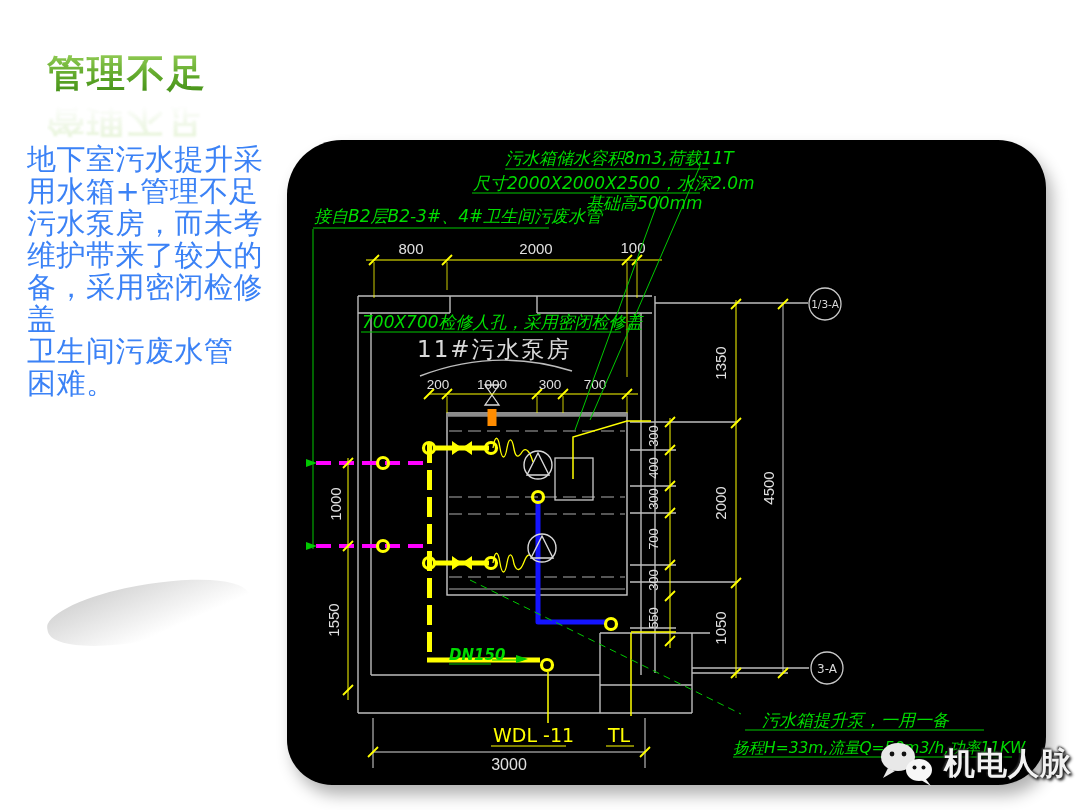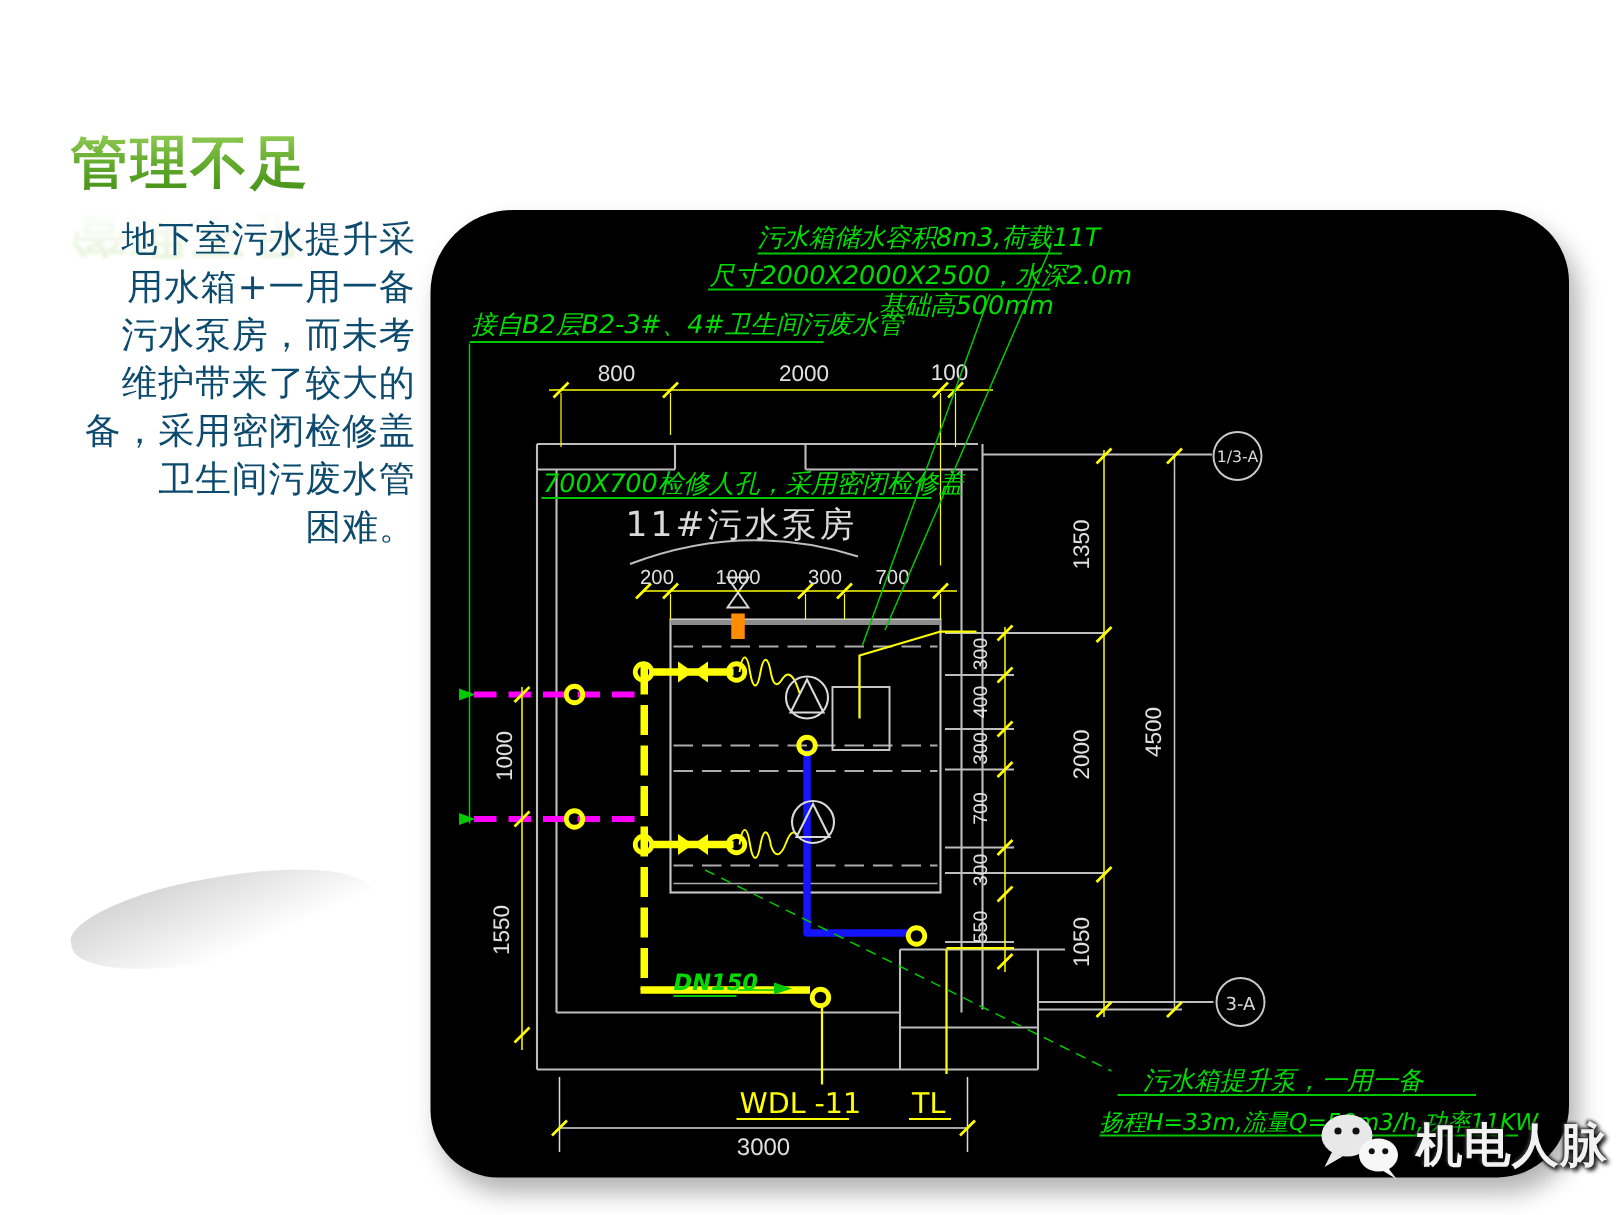--- a/index.html
+++ b/index.html
@@ -1,31 +1,31 @@
 <!DOCTYPE html>
 <html><head>
 <meta charset="utf-8">
 <style>
   html,body{margin:0;padding:0;background:#fff;}
   .slide{position:relative;width:1080px;height:810px;background:#ffffff;overflow:hidden;
          font-family:"DejaVu Sans","Liberation Sans",sans-serif;}
   
-  .title-wrap{position:absolute;left:47px;top:48px;margin-top:35px;}
+  .title-wrap{position:absolute;left:47px;top:48px;}
   .slide-title{font-size:38px;font-weight:bold;letter-spacing:2px;
     background:linear-gradient(180deg,#9ed45f 0%,#5fa82a 55%,#3d8a12 100%);
     -webkit-background-clip:text;background-clip:text;color:transparent;}
   .title-reflection{font-size:38px;font-weight:bold;letter-spacing:2px;
     background:linear-gradient(180deg,#9ed45f 0%,#5fa82a 100%);
     -webkit-background-clip:text;background-clip:text;color:transparent;
     transform:scaleY(-1);opacity:.28;filter:blur(1px);margin-top:-6px;
     -webkit-mask-image:linear-gradient(to bottom,rgba(0,0,0,.9),transparent 75%);
     mask-image:linear-gradient(to bottom,rgba(0,0,0,.9),transparent 75%);}
   
-  .intro{position:absolute;left:27px;top:143px;width:250px;color:#0c4a6e;
-         font-size:24px;line-height:32px;letter-spacing:.5px;text-align:right;}
+  .intro{position:absolute;left:27px;top:143px;width:250px;color:#3b82f6;
+         font-size:29px;line-height:32px;letter-spacing:.5px;}
   
   .swoosh{position:absolute;left:46px;top:584px;width:205px;height:56px;
     background:linear-gradient(168deg,#c6c6c6 0%,rgba(255,255,255,0) 75%);
     border-radius:70% 100% 40% 90%;transform:rotate(-12deg);opacity:.85;}
   
   .cad-panel{position:absolute;left:287px;top:140px;width:759px;height:645px;
     background:#000;border-radius:55px 48px 48px 45px;
     box-shadow:6px 10px 16px rgba(0,0,0,.30);}
   .cad-panel svg{display:block;}
   
@@ -43,21 +43,21 @@
 
 <div class="slide">
 
   <div class="title-wrap">
     <div class="slide-title">管理不足</div>
     <div class="title-reflection">管理不足</div>
   </div>
 
   <div class="intro">
     <div>地下室污水提升采</div>
-    <div>用水箱+一用一备</div>
+    <div>用水箱+管理不足</div>
     <div>污水泵房，而未考</div>
     <div>维护带来了较大的</div>
     <div>备，采用密闭检修盖</div>
     <div>卫生间污废水管</div>
     <div>困难。</div>
   </div>
 
   <div class="swoosh"></div>
 
   <div class="cad-panel">

